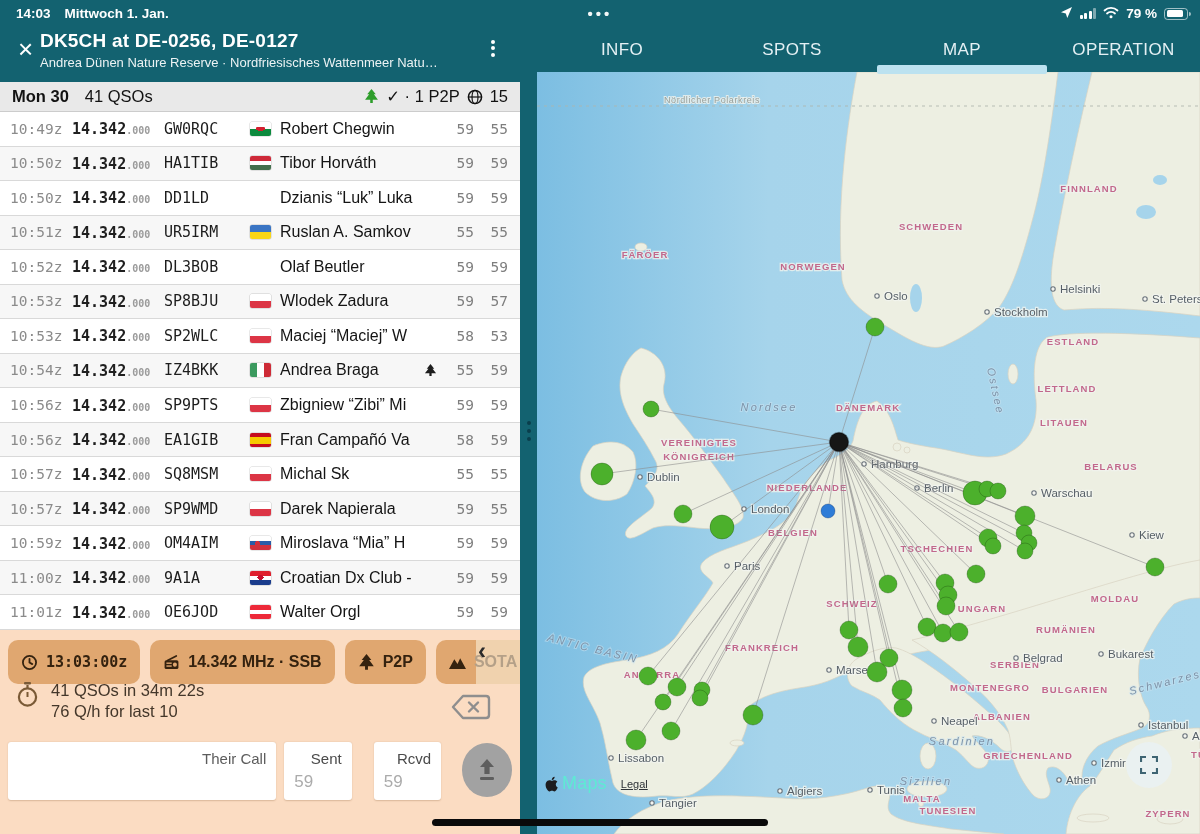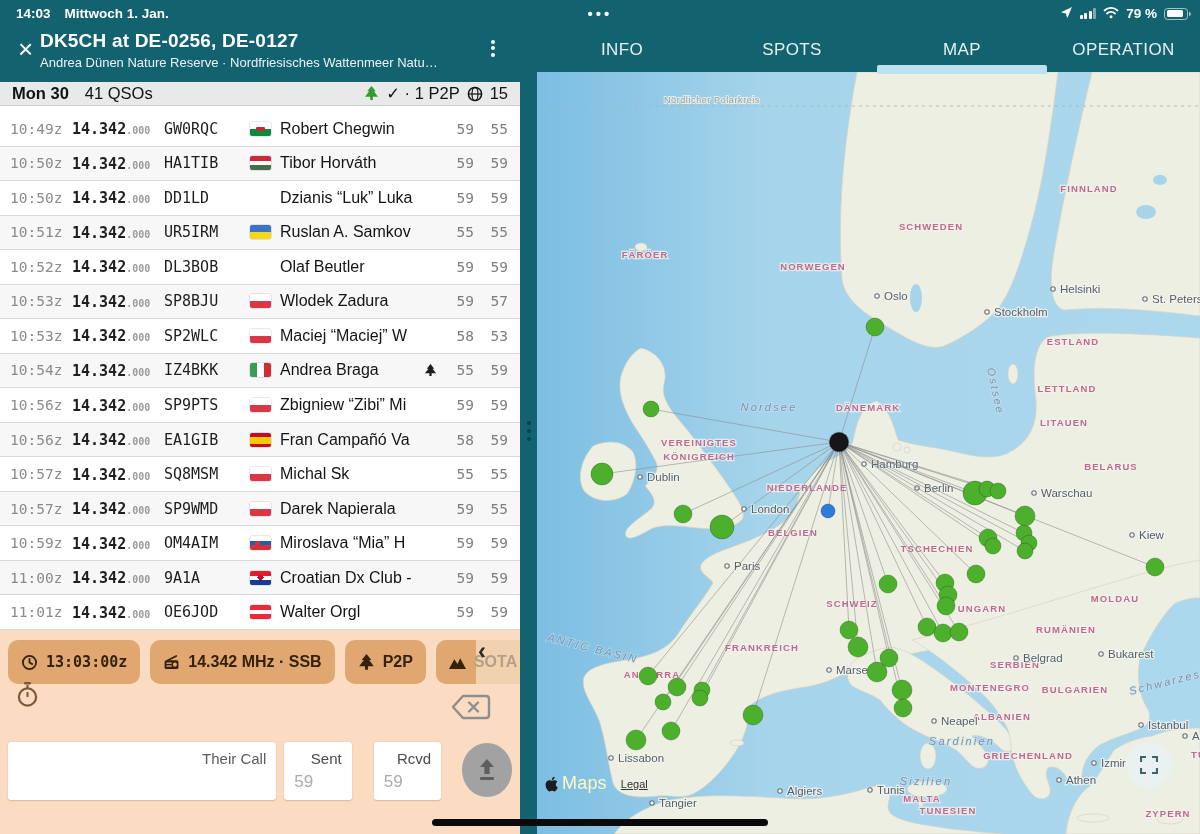--- a/index.html
+++ b/index.html
@@ -33,21 +33,21 @@
   .tabs{position:absolute;left:537px;top:0;right:0;height:45px;display:flex;}
   .tab{display:flex;align-items:center;justify-content:center;font-size:17px;color:#E4F0F4;letter-spacing:.4px;cursor:pointer;}
   .tab-underline{position:absolute;left:877px;top:65px;width:170px;height:9px;background:#BCE2F0;border-radius:2px;z-index:30;}
   
   .left-pane{position:absolute;left:0;top:72px;width:520px;bottom:0;background:#fff;}
   .teal-cap{position:absolute;left:0;top:0;width:100%;height:10px;background:#136270;}
   .divider{position:absolute;left:520px;top:72px;width:17px;bottom:0;background:#136270;z-index:5;}
   .grip{position:absolute;left:50%;top:345px;transform:translateX(-50%);}
   .grip i{display:block;width:4px;height:4px;border-radius:50%;background:#0A3E4C;margin:4px 0;}
   
-  .log-header{position:absolute;left:0;top:10px;width:100%;height:24px;background:#E9E9E9;
+  .log-header{position:absolute;left:0;top:10px;width:100%;height:30px;background:#E9E9E9;
     border-bottom:1px solid #CCC;display:flex;align-items:center;padding:0 12px;font-size:16.5px;color:#121212;}
   .lh-date{font-weight:bold;margin-right:16px;}
   .lh-right{margin-left:auto;display:flex;align-items:center;gap:7px;font-size:16.5px;}
   .lh-tree svg{width:15px;height:15px;fill:#2E9E2B;display:block;}
   .lh-globe svg{width:16px;height:16px;display:block;}
   
   .qso-list{position:absolute;left:0;top:40px;width:100%;height:518px;overflow:hidden;}
   .qso-row{display:flex;align-items:center;height:calc(518px / 15);border-bottom:1px solid #D9D9D9;
     padding-left:10px;background:#FFF;cursor:pointer;}
   .qso-row.alt{background:#F7F7F7;}
@@ -98,21 +98,21 @@
   .f-call .f-label{color:#5C5C5C;}
   .fields .spacer{width:5px;}
   .upload-btn{width:54px;height:54px;margin-top:1px;border-radius:50%;background:#A2A2A2;border:none;cursor:pointer;
     display:flex;align-items:center;justify-content:center;}
   .upload-btn svg{width:26px;height:26px;}
   
   .map{position:absolute;left:537px;top:72px;right:0;bottom:0;cursor:grab;}
   .map svg.basemap{position:absolute;left:0;top:0;}
   .map-attrib{position:absolute;left:8px;bottom:40px;display:flex;align-items:center;gap:4px;z-index:6;}
   .apple-logo svg{width:13px;height:16px;display:block;}
-  .maps-word{font-size:18px;color:#fef9c3;letter-spacing:.2px;}
+  .maps-word{font-size:18px;color:#5eead4;letter-spacing:.2px;}
   .legal-link{font-size:11px;color:#2F3338;text-decoration:underline;margin-left:10px;cursor:pointer;}
   .fs-btn{position:absolute;right:28px;bottom:46px;width:46px;height:46px;border-radius:50%;
     background:rgba(233,241,245,.78);border:none;display:flex;align-items:center;justify-content:center;cursor:pointer;z-index:6;}
   .fs-btn svg{width:18px;height:18px;}
   
   text.country{font-family:"Liberation Sans",sans-serif;font-size:9.5px;font-weight:bold;fill:#C2688C;letter-spacing:1.1px;text-anchor:middle;
     paint-order:stroke;stroke:rgba(240,243,238,.8);stroke-width:2.4px;}
   text.city{font-family:"Liberation Sans",sans-serif;font-size:11.5px;fill:#565F67;
     paint-order:stroke;stroke:rgba(243,245,240,.8);stroke-width:2.4px;}
   text.sea{font-family:"Liberation Sans",sans-serif;font-style:italic;font-size:11px;fill:#7E93A8;letter-spacing:2.2px;text-anchor:middle;
@@ -428,20 +428,24 @@
         </div>
       <span class="chevron-left">‹</span>
 
       <div class="stats">
         <svg viewBox="0 0 23 26">
           <rect x="8" y="0" width="7" height="2.6" rx="1" fill="#7A5A36"></rect>
           <circle cx="11.5" cy="15" r="8.6" fill="none" stroke="#7A5A36" stroke-width="2.2"></circle>
           <line x1="11.5" y1="3" x2="11.5" y2="6" stroke="#7A5A36" stroke-width="2.2"></line>
           <line x1="11.5" y1="15" x2="11.5" y2="10" stroke="#7A5A36" stroke-width="2"></line>
         </svg>
+        <div class="stats-text">
+          <div>41 QSOs in 34m 22s</div>
+          <div>76 Q/h for last 10</div>
+        </div>
       </div>
 
       <span class="backspace">
         <svg viewBox="0 0 42 30">
           <path d="M13,4 L36,4 Q39,4 39,7 L39,23 Q39,26 36,26 L13,26 L3,15 Z" fill="none" stroke="#8E8E8E" stroke-width="2.4" stroke-linejoin="round"></path>
           <path d="M19,10.5 L28,19.5 M28,10.5 L19,19.5" stroke="#8E8E8E" stroke-width="2.4" stroke-linecap="round"></path>
         </svg>
       </span>
 
       <div class="fields">

